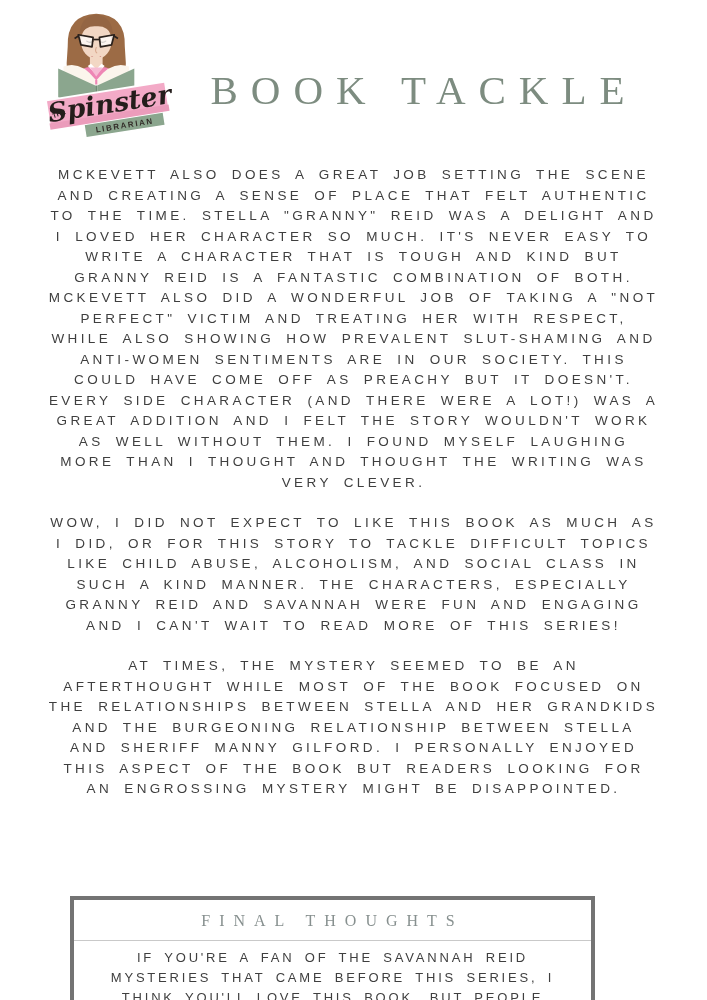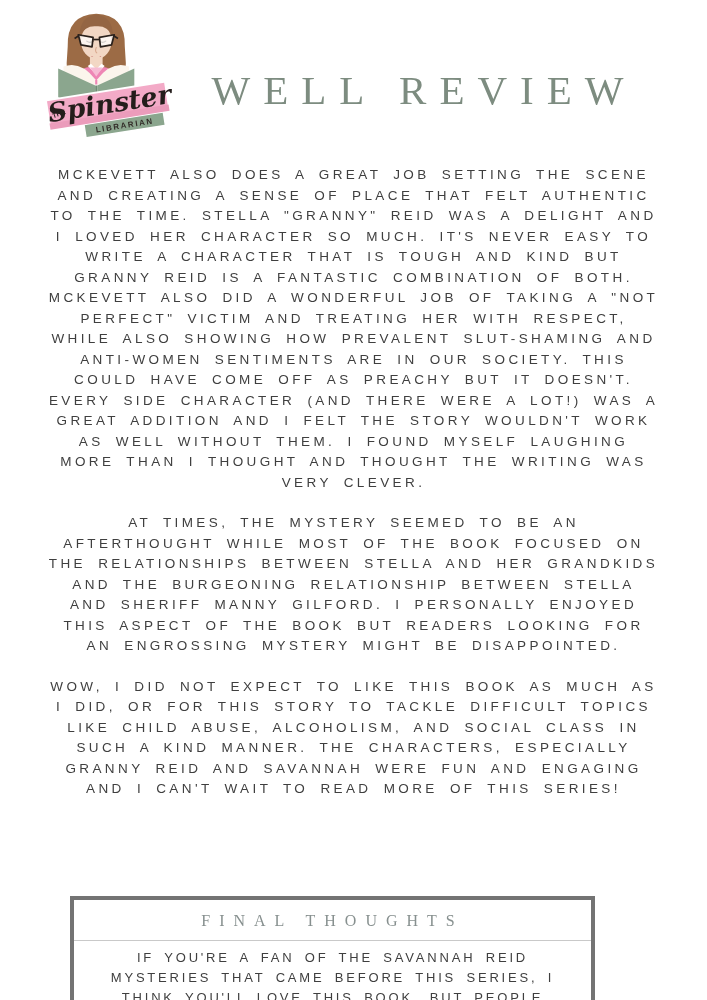--- a/index.html
+++ b/index.html
@@ -117,26 +117,26 @@
 
       <g transform="rotate(-9 68 99)">
         <rect x="11" y="84" width="114" height="28" fill="#f3aac7" stroke="#ffffff" stroke-width="1.8"></rect>
         <rect x="11" y="106" width="114" height="6" fill="#eb9cbb"></rect>
         <text x="15" y="101" font-family="Liberation Sans, sans-serif" font-size="6.5" font-weight="bold" fill="#2b2422" transform="rotate(-10 19 100)">THE</text>
         <text x="70" y="105" text-anchor="middle" font-family="DejaVu Serif, serif" font-size="25" font-style="italic" font-weight="bold" fill="#241d1b">Spinster</text>
       </g>
     </svg>
   </div>
 
-  <h1 class="page-title">WELL REVIEW</h1>
+  <h1 class="page-title">BOOK TACKLE</h1>
 
   <main class="review">
     <p>MCKEVETT ALSO DOES A GREAT JOB SETTING THE SCENE AND CREATING A SENSE OF PLACE THAT FELT AUTHENTIC TO THE TIME. STELLA "GRANNY" REID WAS A DELIGHT AND I LOVED HER CHARACTER SO MUCH. IT'S NEVER EASY TO WRITE A CHARACTER THAT IS TOUGH AND KIND BUT GRANNY REID IS A FANTASTIC COMBINATION OF BOTH. MCKEVETT ALSO DID A WONDERFUL JOB OF TAKING A "NOT PERFECT" VICTIM AND TREATING HER WITH RESPECT, WHILE ALSO SHOWING HOW PREVALENT SLUT-SHAMING AND ANTI-WOMEN SENTIMENTS ARE IN OUR SOCIETY. THIS COULD HAVE COME OFF AS PREACHY BUT IT DOESN'T. EVERY SIDE CHARACTER (AND THERE WERE A LOT!) WAS A GREAT ADDITION AND I FELT THE STORY WOULDN'T WORK AS WELL WITHOUT THEM. I FOUND MYSELF LAUGHING MORE THAN I THOUGHT AND THOUGHT THE WRITING WAS VERY CLEVER.</p>
+    <p>WOW, I DID NOT EXPECT TO LIKE THIS BOOK AS MUCH AS I DID, OR FOR THIS STORY TO TACKLE DIFFICULT TOPICS LIKE CHILD ABUSE, ALCOHOLISM, AND SOCIAL CLASS IN SUCH A KIND MANNER. THE CHARACTERS, ESPECIALLY GRANNY REID AND SAVANNAH WERE FUN AND ENGAGING AND I CAN'T WAIT TO READ MORE OF THIS SERIES!</p>
     <p>AT TIMES, THE MYSTERY SEEMED TO BE AN AFTERTHOUGHT WHILE MOST OF THE BOOK FOCUSED ON THE RELATIONSHIPS BETWEEN STELLA AND HER GRANDKIDS AND THE BURGEONING RELATIONSHIP BETWEEN STELLA AND SHERIFF MANNY GILFORD. I PERSONALLY ENJOYED THIS ASPECT OF THE BOOK BUT READERS LOOKING FOR AN ENGROSSING MYSTERY MIGHT BE DISAPPOINTED.</p>
-    <p>WOW, I DID NOT EXPECT TO LIKE THIS BOOK AS MUCH AS I DID, OR FOR THIS STORY TO TACKLE DIFFICULT TOPICS LIKE CHILD ABUSE, ALCOHOLISM, AND SOCIAL CLASS IN SUCH A KIND MANNER. THE CHARACTERS, ESPECIALLY GRANNY REID AND SAVANNAH WERE FUN AND ENGAGING AND I CAN'T WAIT TO READ MORE OF THIS SERIES!</p>
   </main>
 
   <section class="final-box">
     <div class="final-heading">FINAL THOUGHTS</div>
     <div class="final-body">IF YOU'RE A FAN OF THE SAVANNAH REID MYSTERIES THAT CAME BEFORE THIS SERIES, I THINK YOU'LL LOVE THIS BOOK. BUT PEOPLE UNFAMILIAR WITH THE OTHER SERIES WILL ALSO ENJOY THIS ONE.</div>
   </section>
 
 </div>
 
 </body></html>

